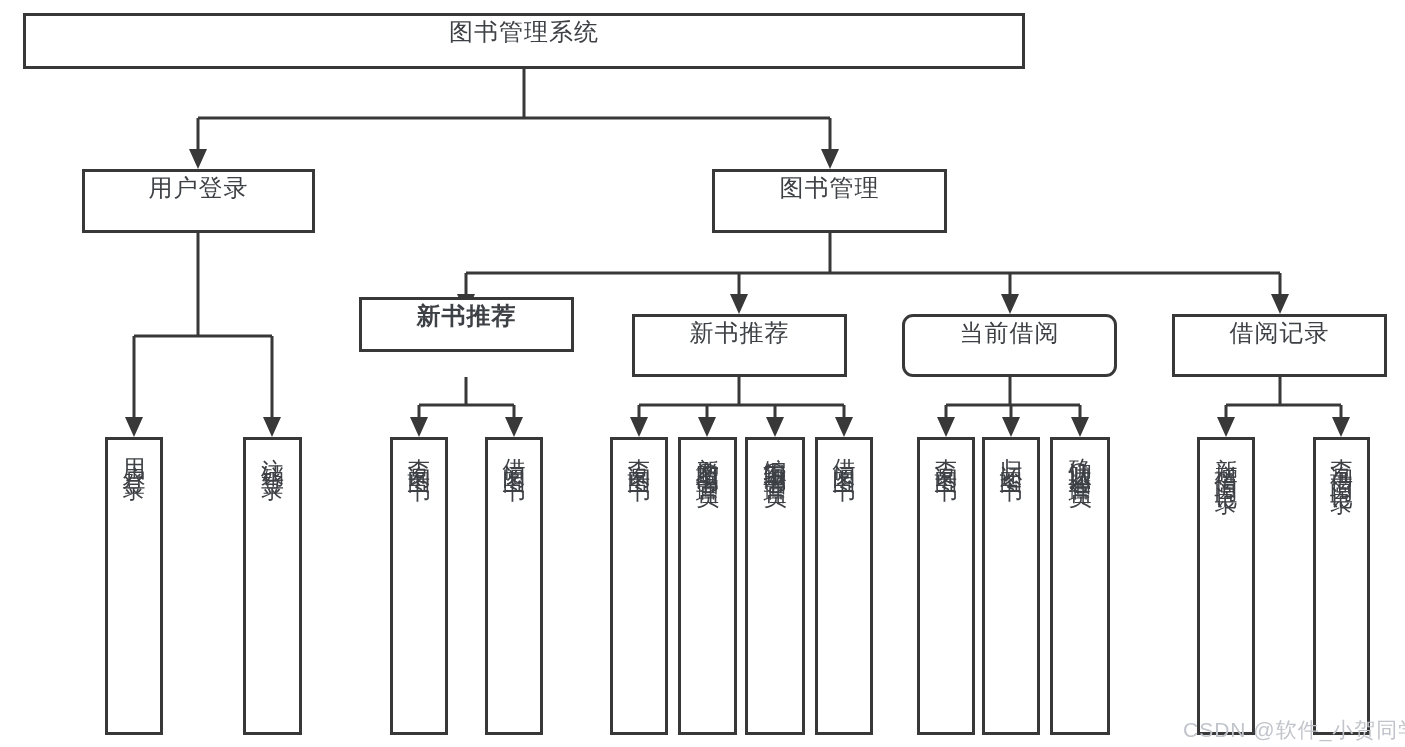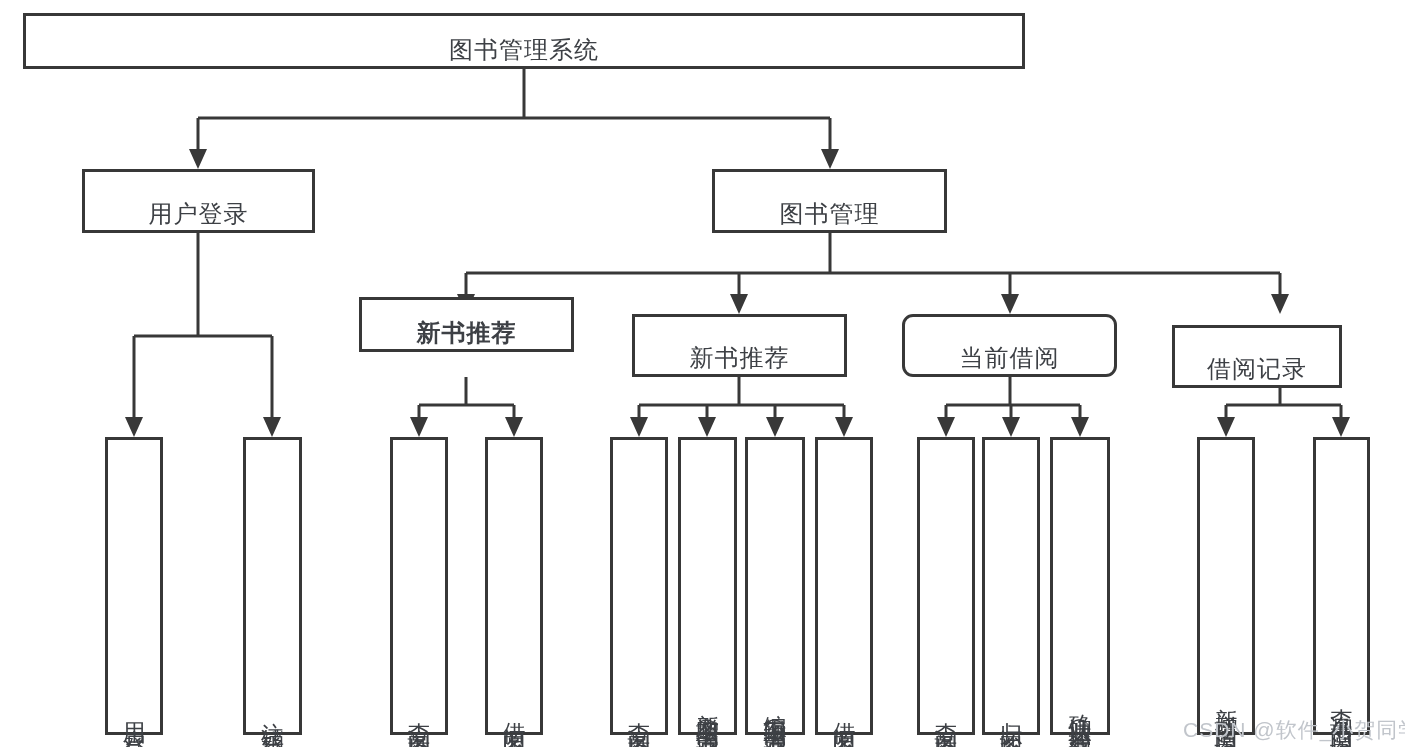--- a/index.html
+++ b/index.html
@@ -11,21 +11,21 @@
     color:#3d4045;
     overflow:hidden;
   }
   .connector-layer{position:absolute;left:0;top:0;}
   .node{
     position:absolute;
     box-sizing:border-box;
     background:#ffffff;
     border:3px solid #383838;
     display:flex;
-    align-items:flex-end;
+    align-items:flex-start;
     justify-content:center;
   }
   .hnode .lbl{
     font-size:24px;
     letter-spacing:1px;
     white-space:nowrap;
   }
   .leaf .lbl{
     writing-mode:vertical-rl;
     font-size:23px;
@@ -85,21 +85,21 @@
 
   <div class="node hnode" style="left:359px;top:297px;width:215px;height:55px;font-weight:bold;">
     <span class="lbl">新书推荐</span>
   </div>
   <div class="node hnode" style="left:632px;top:314px;width:215px;height:63px;">
     <span class="lbl">新书推荐</span>
   </div>
   <div class="node hnode" style="left:902px;top:314px;width:215px;height:63px;border-radius:11px;">
     <span class="lbl">当前借阅</span>
   </div>
-  <div class="node hnode" style="left:1172px;top:325px;width:170px;height:63px;">
+  <div class="node hnode" style="left:1172px;top:314px;width:215px;height:63px;">
     <span class="lbl">借阅记录</span>
   </div>
 
   <div class="node leaf" style="left:105px;top:437px;width:58px;height:298px;">
     <span class="lbl">用户登录</span>
   </div>
   <div class="node leaf" style="left:243px;top:437px;width:59px;height:298px;">
     <span class="lbl">注销登录</span>
   </div>
 

